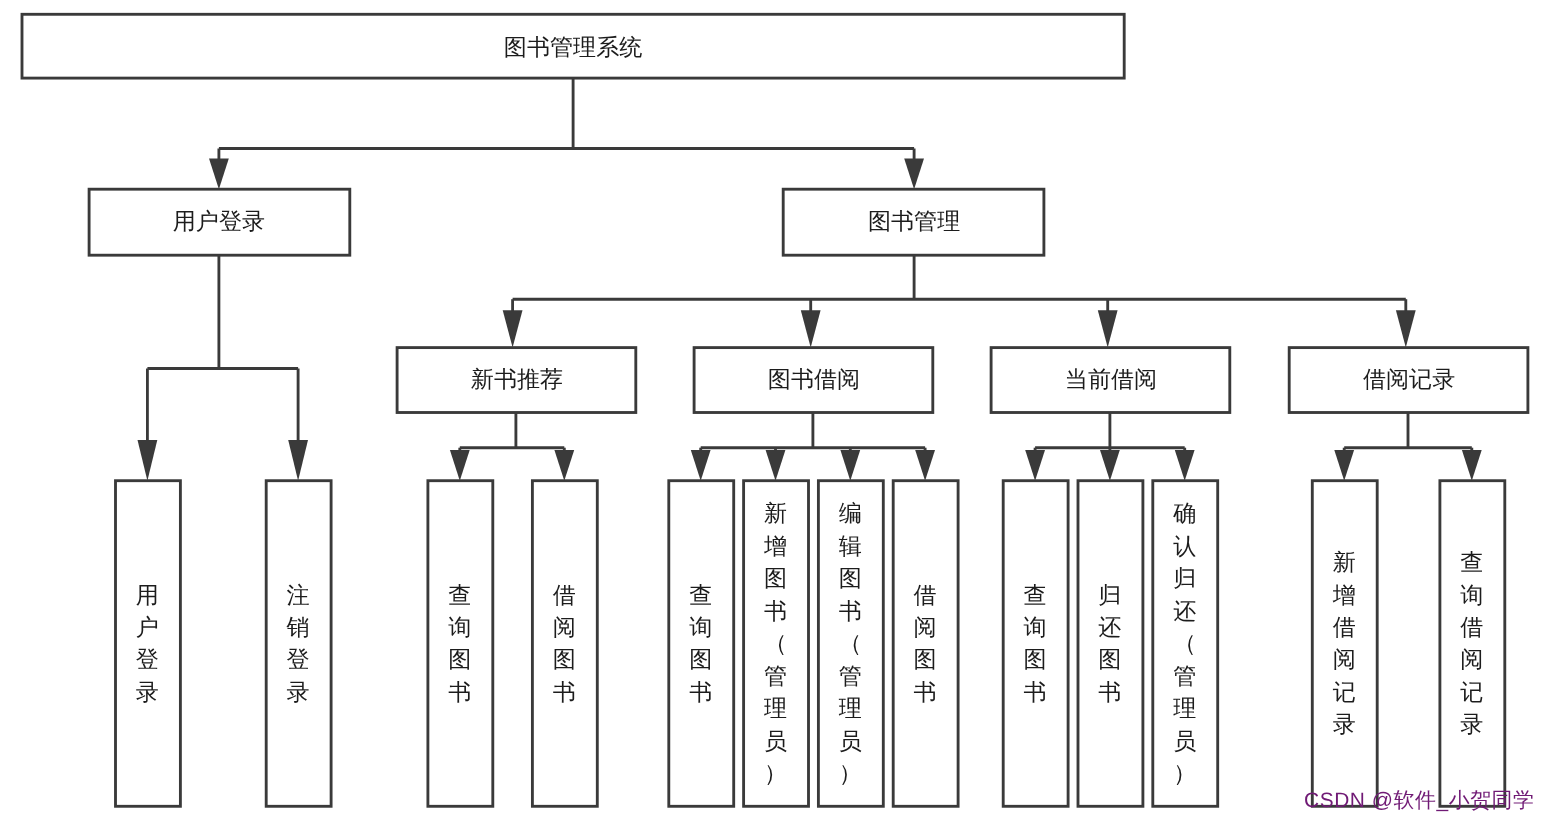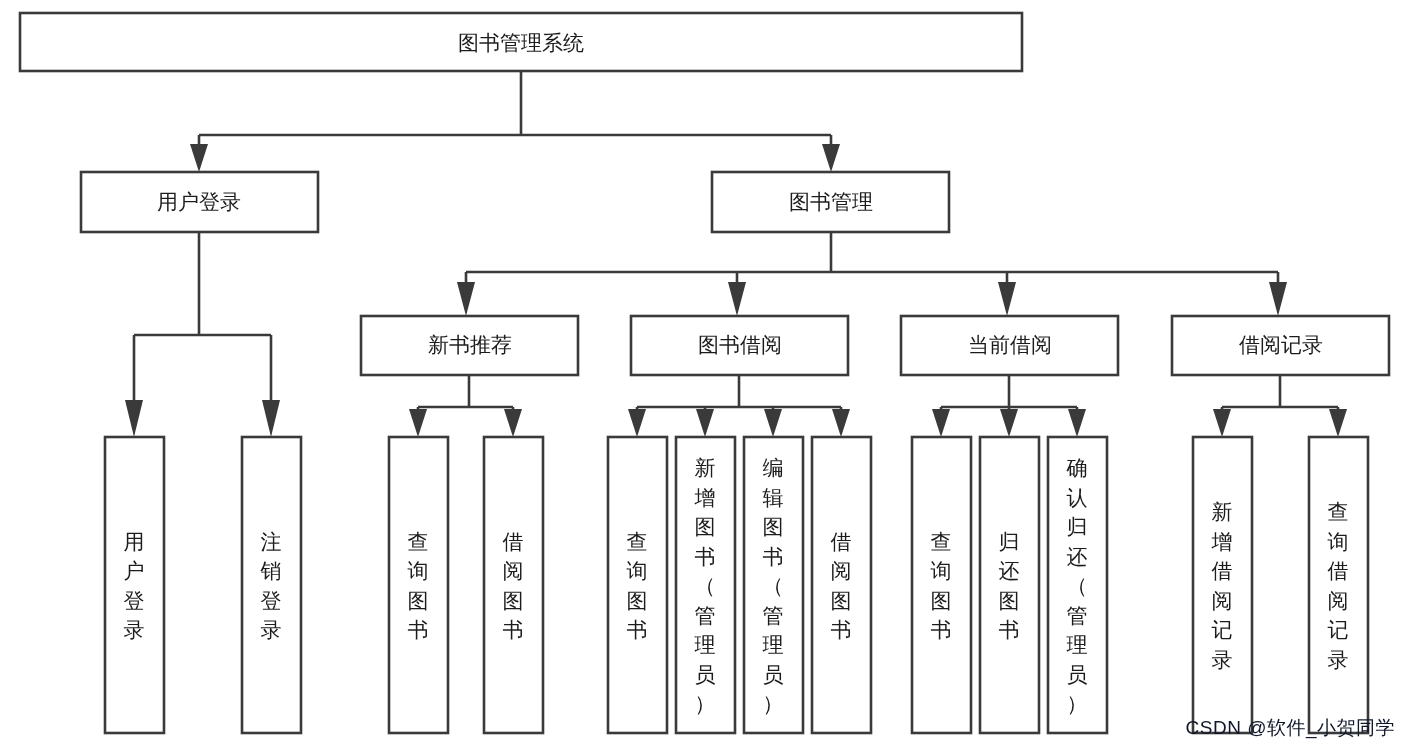--- a/index.html
+++ b/index.html
@@ -54,21 +54,21 @@
     font-size: 21px;
     fill: #1c1c1c;
     text-anchor: middle;
   }
   .watermark-text {
     position: absolute;
     right: 10px;
     bottom: 6px;
     font-family: "Liberation Sans", "DejaVu Sans", sans-serif;
     font-size: 19px;
-    color: #0f172a;
+    color: #701a75;
     white-space: nowrap;
     letter-spacing: 0.5px;
     pointer-events: none;
     text-align: right;
   }
 </style>
 </head>
 <body>
 
 <div id="diagram-root">

